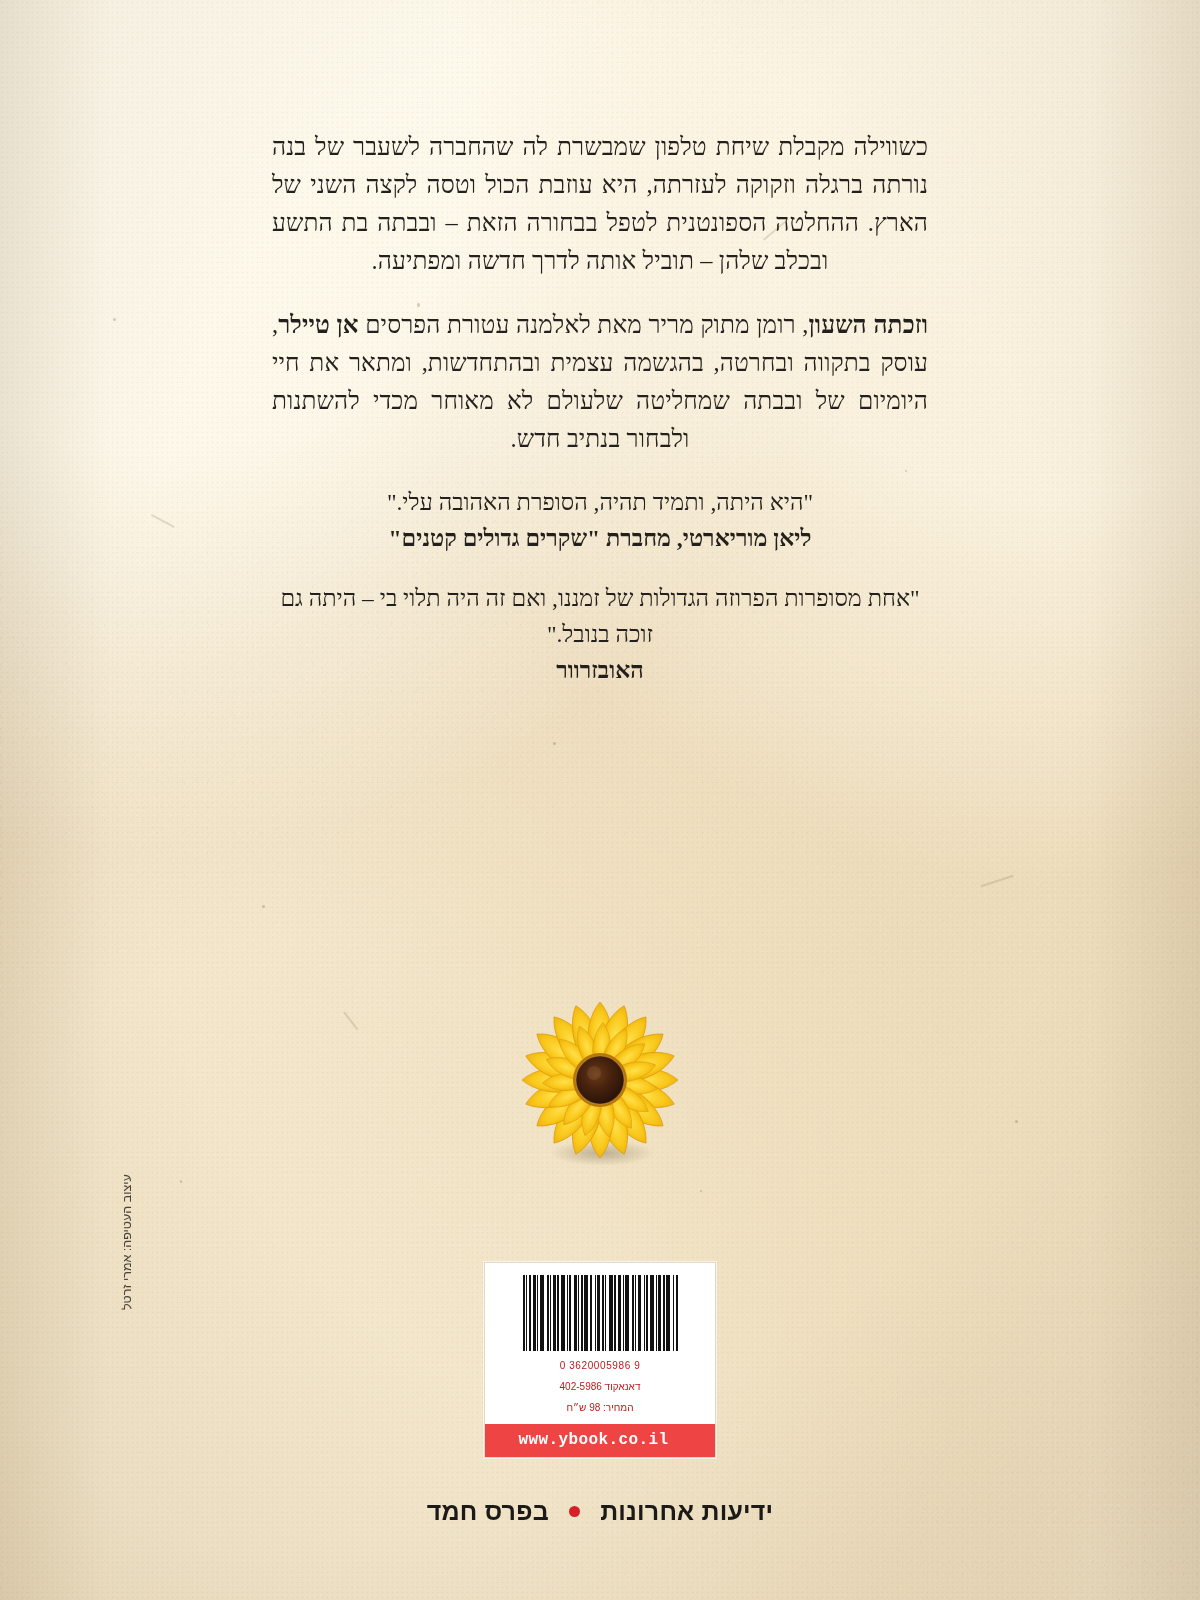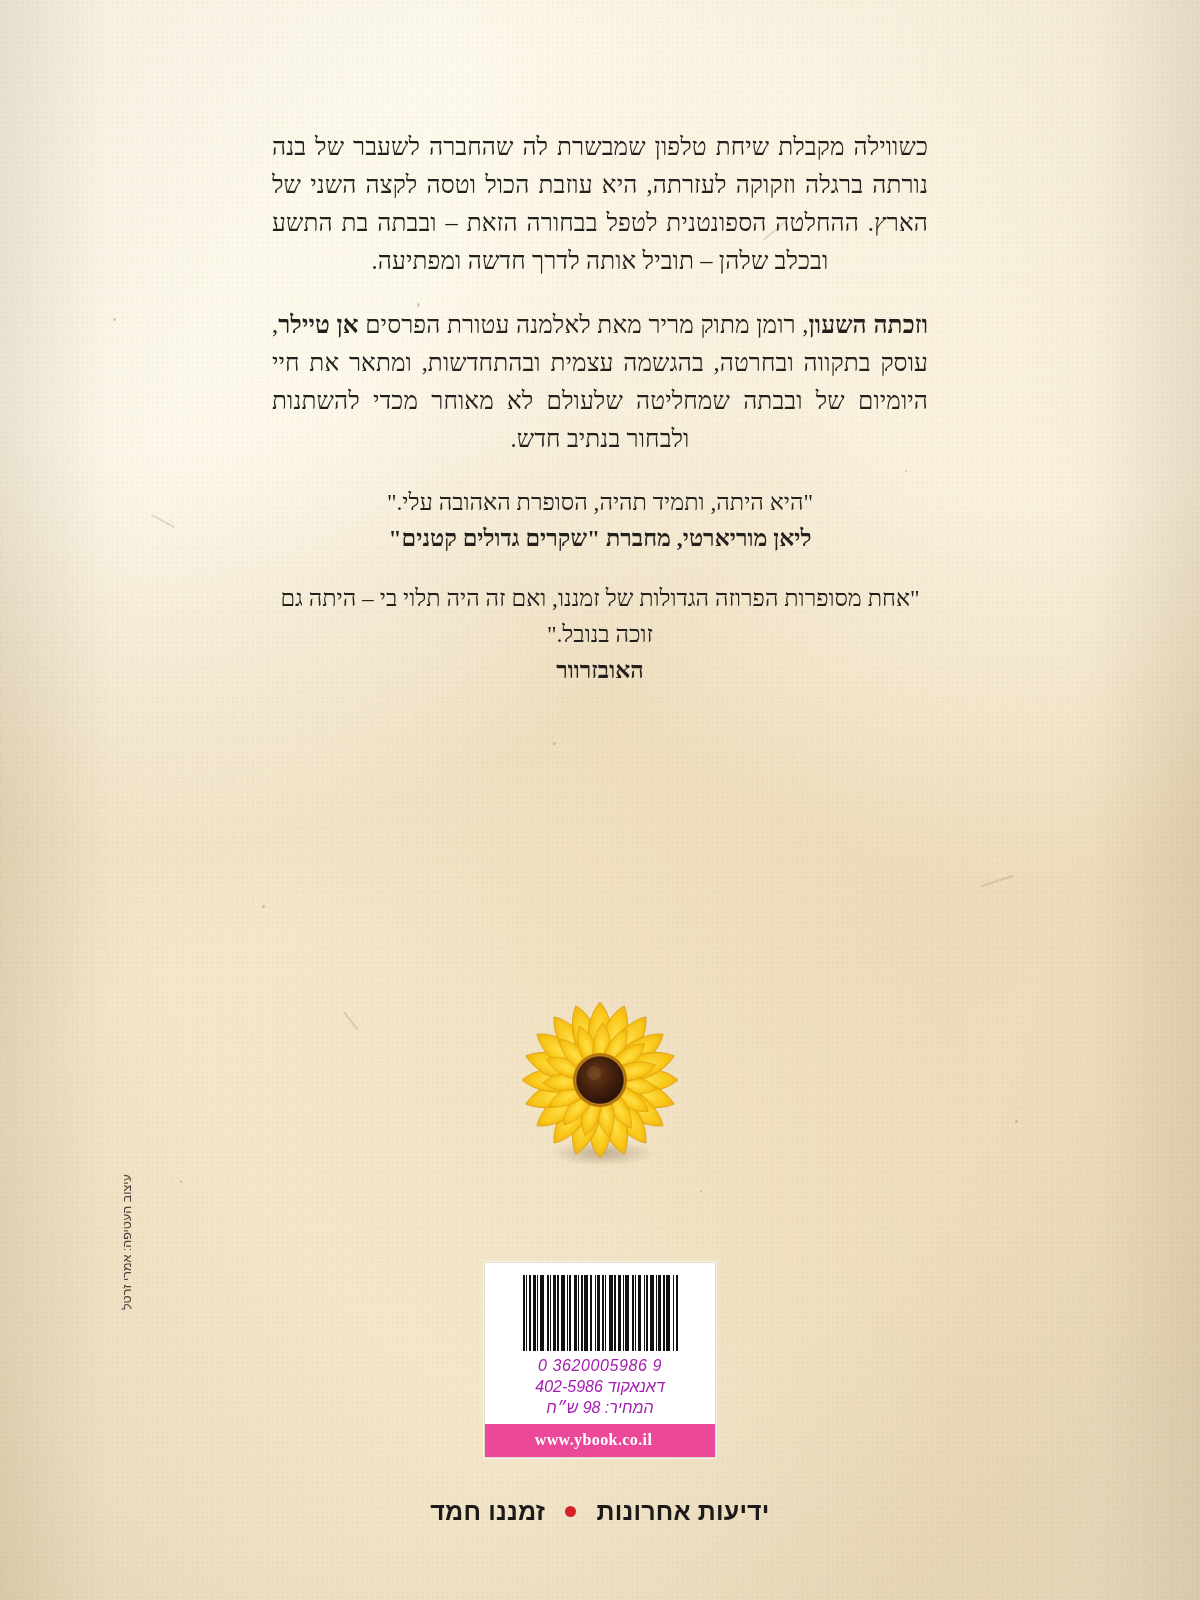--- a/index.html
+++ b/index.html
@@ -104,33 +104,32 @@
     display:flex;
     align-items:stretch;
     justify-content:center;
     gap:0;
     margin:2px 0 4px 0;
   }
   #bars i{display:block;background:#111;height:100%;}
   #bars i.sp{background:transparent;}
   .bc-line{
     font-family:"Liberation Sans", sans-serif;
-    font-size:16px;
-    color:#a21caf;
+    font-size:10px;
+    color:#b91c1c;
     letter-spacing:.6px;
     line-height:21px;
     direction:ltr;
-    font-style:italic;
   }
   .bc-line.he{direction:rtl;letter-spacing:0;}
   #bc-url{
     margin:6px -10px 0 -10px;
-    background:#ec4899;
+    background:#ef4444;
     color:#fff;
-    font-family:Liberation Serif, serif;
+    font-family:Liberation Mono, monospace;
     font-size:16px;
     font-weight:bold;
     letter-spacing:.4px;
     padding:7px 13px 8px 0;
     direction:ltr;
   }
 
   
   #publisher{
     position:absolute;
@@ -365,18 +364,18 @@
     </div>
     <div class="bc-line">0 3620005986 9</div>
     <div class="bc-line he">דאנאקוד 402-5986</div>
     <div class="bc-line he">המחיר: 98 ש״ח</div>
     <div id="bc-url">www.ybook.co.il</div>
   </div>
 
   <div id="publisher">
     <span>ידיעות אחרונות</span>
     <span class="dot"></span>
-    <span>זמננו חמד</span>
+    <span>בפרס חמד</span>
   </div>
 
   <div id="spine-credit">עיצוב העטיפה: אמרי זרטל</div>
 
 </div>
 
 </body></html>

